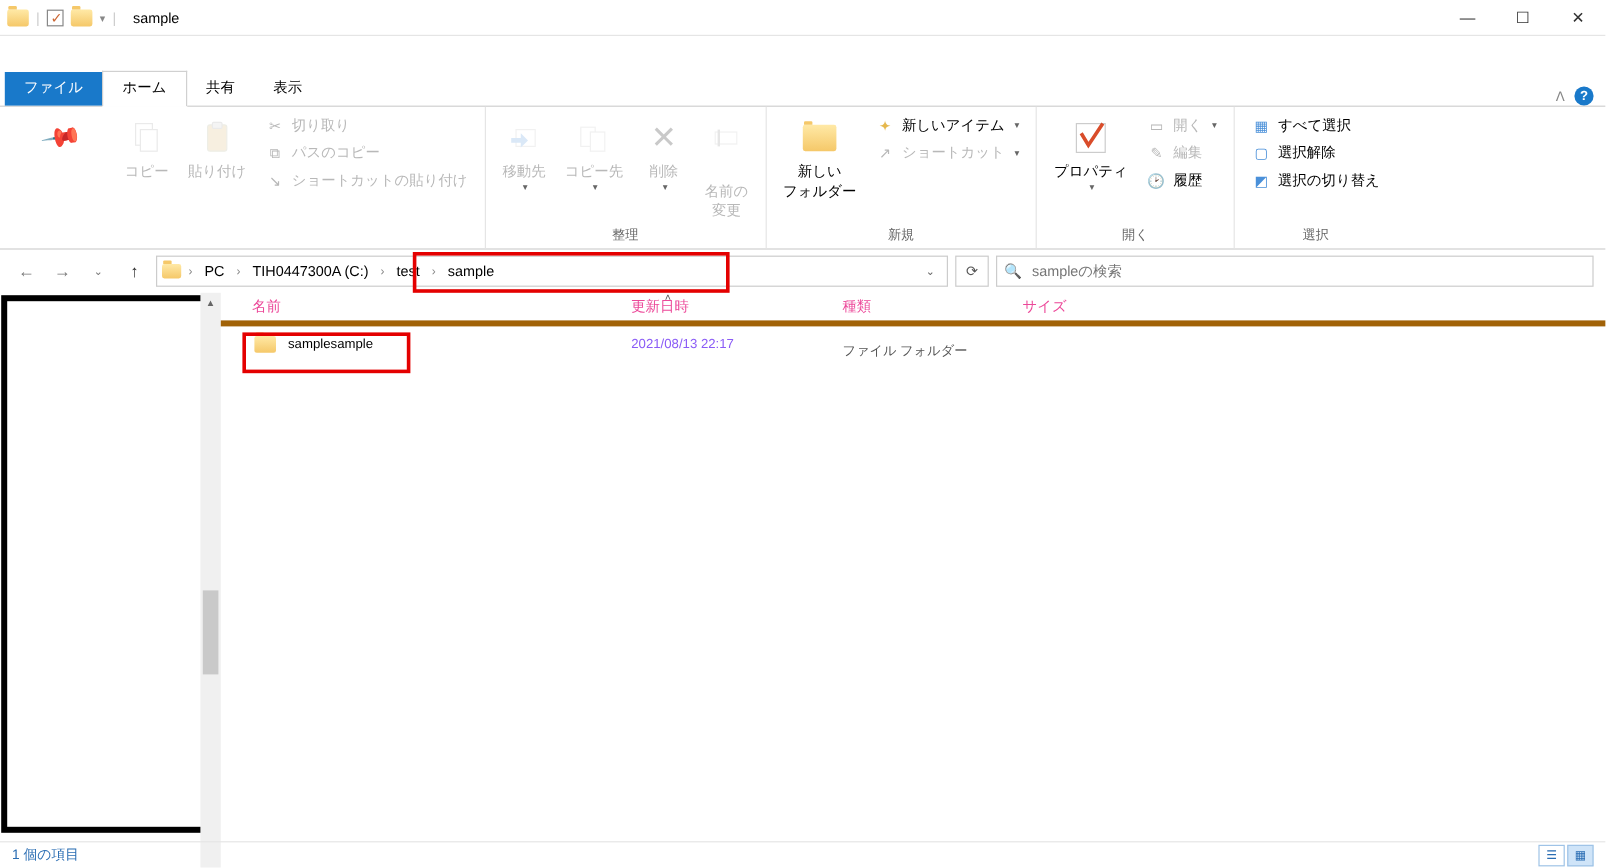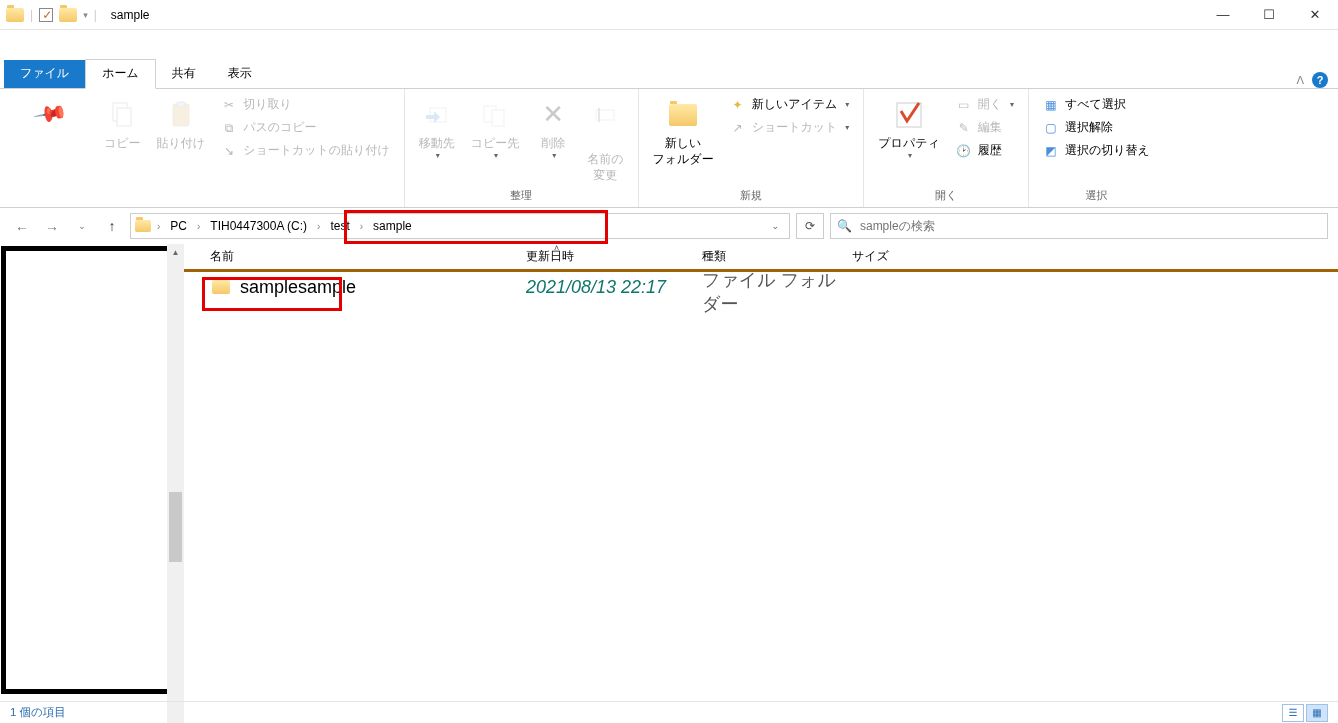--- a/index.html
+++ b/index.html
@@ -54,31 +54,31 @@
 
 
 .main { display:flex; height: calc(723px - 30px - 26px - 120px - 36px - 20px); }
 .navpane { width: 184px; position:relative; }
 .blackbox { position:absolute; left:1px; top:2px; width:178px; height:448px; border:5px solid #000; background:#fff; }
 .np-scroll { position:absolute; right:0; top:0; bottom:0; width:17px; background:#f0f0f0; }
 .np-scroll .su, .np-scroll .sd { height:17px; display:flex; align-items:center; justify-content:center; font-size:8px; color:#666; }
 .np-scroll .thumb { position:absolute; left:2px; right:2px; top:248px; height:70px; background:#c9c9c9; }
 
 .content { flex:1; position:relative; }
-.colhdr { height:28px; border-bottom:3px solid #a16207; display:flex; align-items:center; font-size:12px; color:#000000; }
+.colhdr { height:28px; border-bottom:5px solid #a16207; display:flex; align-items:center; font-size:12px; color:#ec4899; }
 .colhdr .col { padding:0 14px; display:flex; align-items:center; gap:6px; }
 .colhdr .c-name { width:328px; padding-left:26px; }
 .colhdr .c-date { width:176px; }
 .colhdr .c-type { width:150px; }
 .colhdr .c-size { width:120px; }
 .sort-caret { position:absolute; left:370px; top:-1px; font-size:9px; color:#555; }
 
-.row { height:30px; display:flex; align-items:center; font-size:18px; }
+.row { height:30px; display:flex; align-items:center; font-size:11px; }
 .row .c-name { width:328px; padding-left:28px; display:flex; align-items:center; gap:10px; }
-.row .c-date { width:176px; padding-left:14px; color:#0f766e;font-style:italic; }
+.row .c-date { width:176px; padding-left:14px; color:#8b5cf6; }
 .row .c-type { width:150px; padding-left:14px; color:#555;margin-top:10px; }
 .row .c-size { width:120px; padding-left:14px; color:#555; }
 
 .redbox2 { position:absolute; left:18px; top:33px; width:140px; height:34px; border:3px solid #e40000; pointer-events:none; }
 
 
 .status { position:absolute; left:0; right:0; bottom:0; height:22px; border-top:1px solid #e5e5e5; display:flex; align-items:center; padding:0 10px; font-size:11.5px; color:#2a6db3; }
 .viewtoggles { margin-left:auto; display:flex; gap:2px; }
 .vt { width:22px; height:18px; border:1px solid #9fc3e7; display:flex; align-items:center; justify-content:center; font-size:10px; }
 .vt.active { background:#cfe4f8; }

